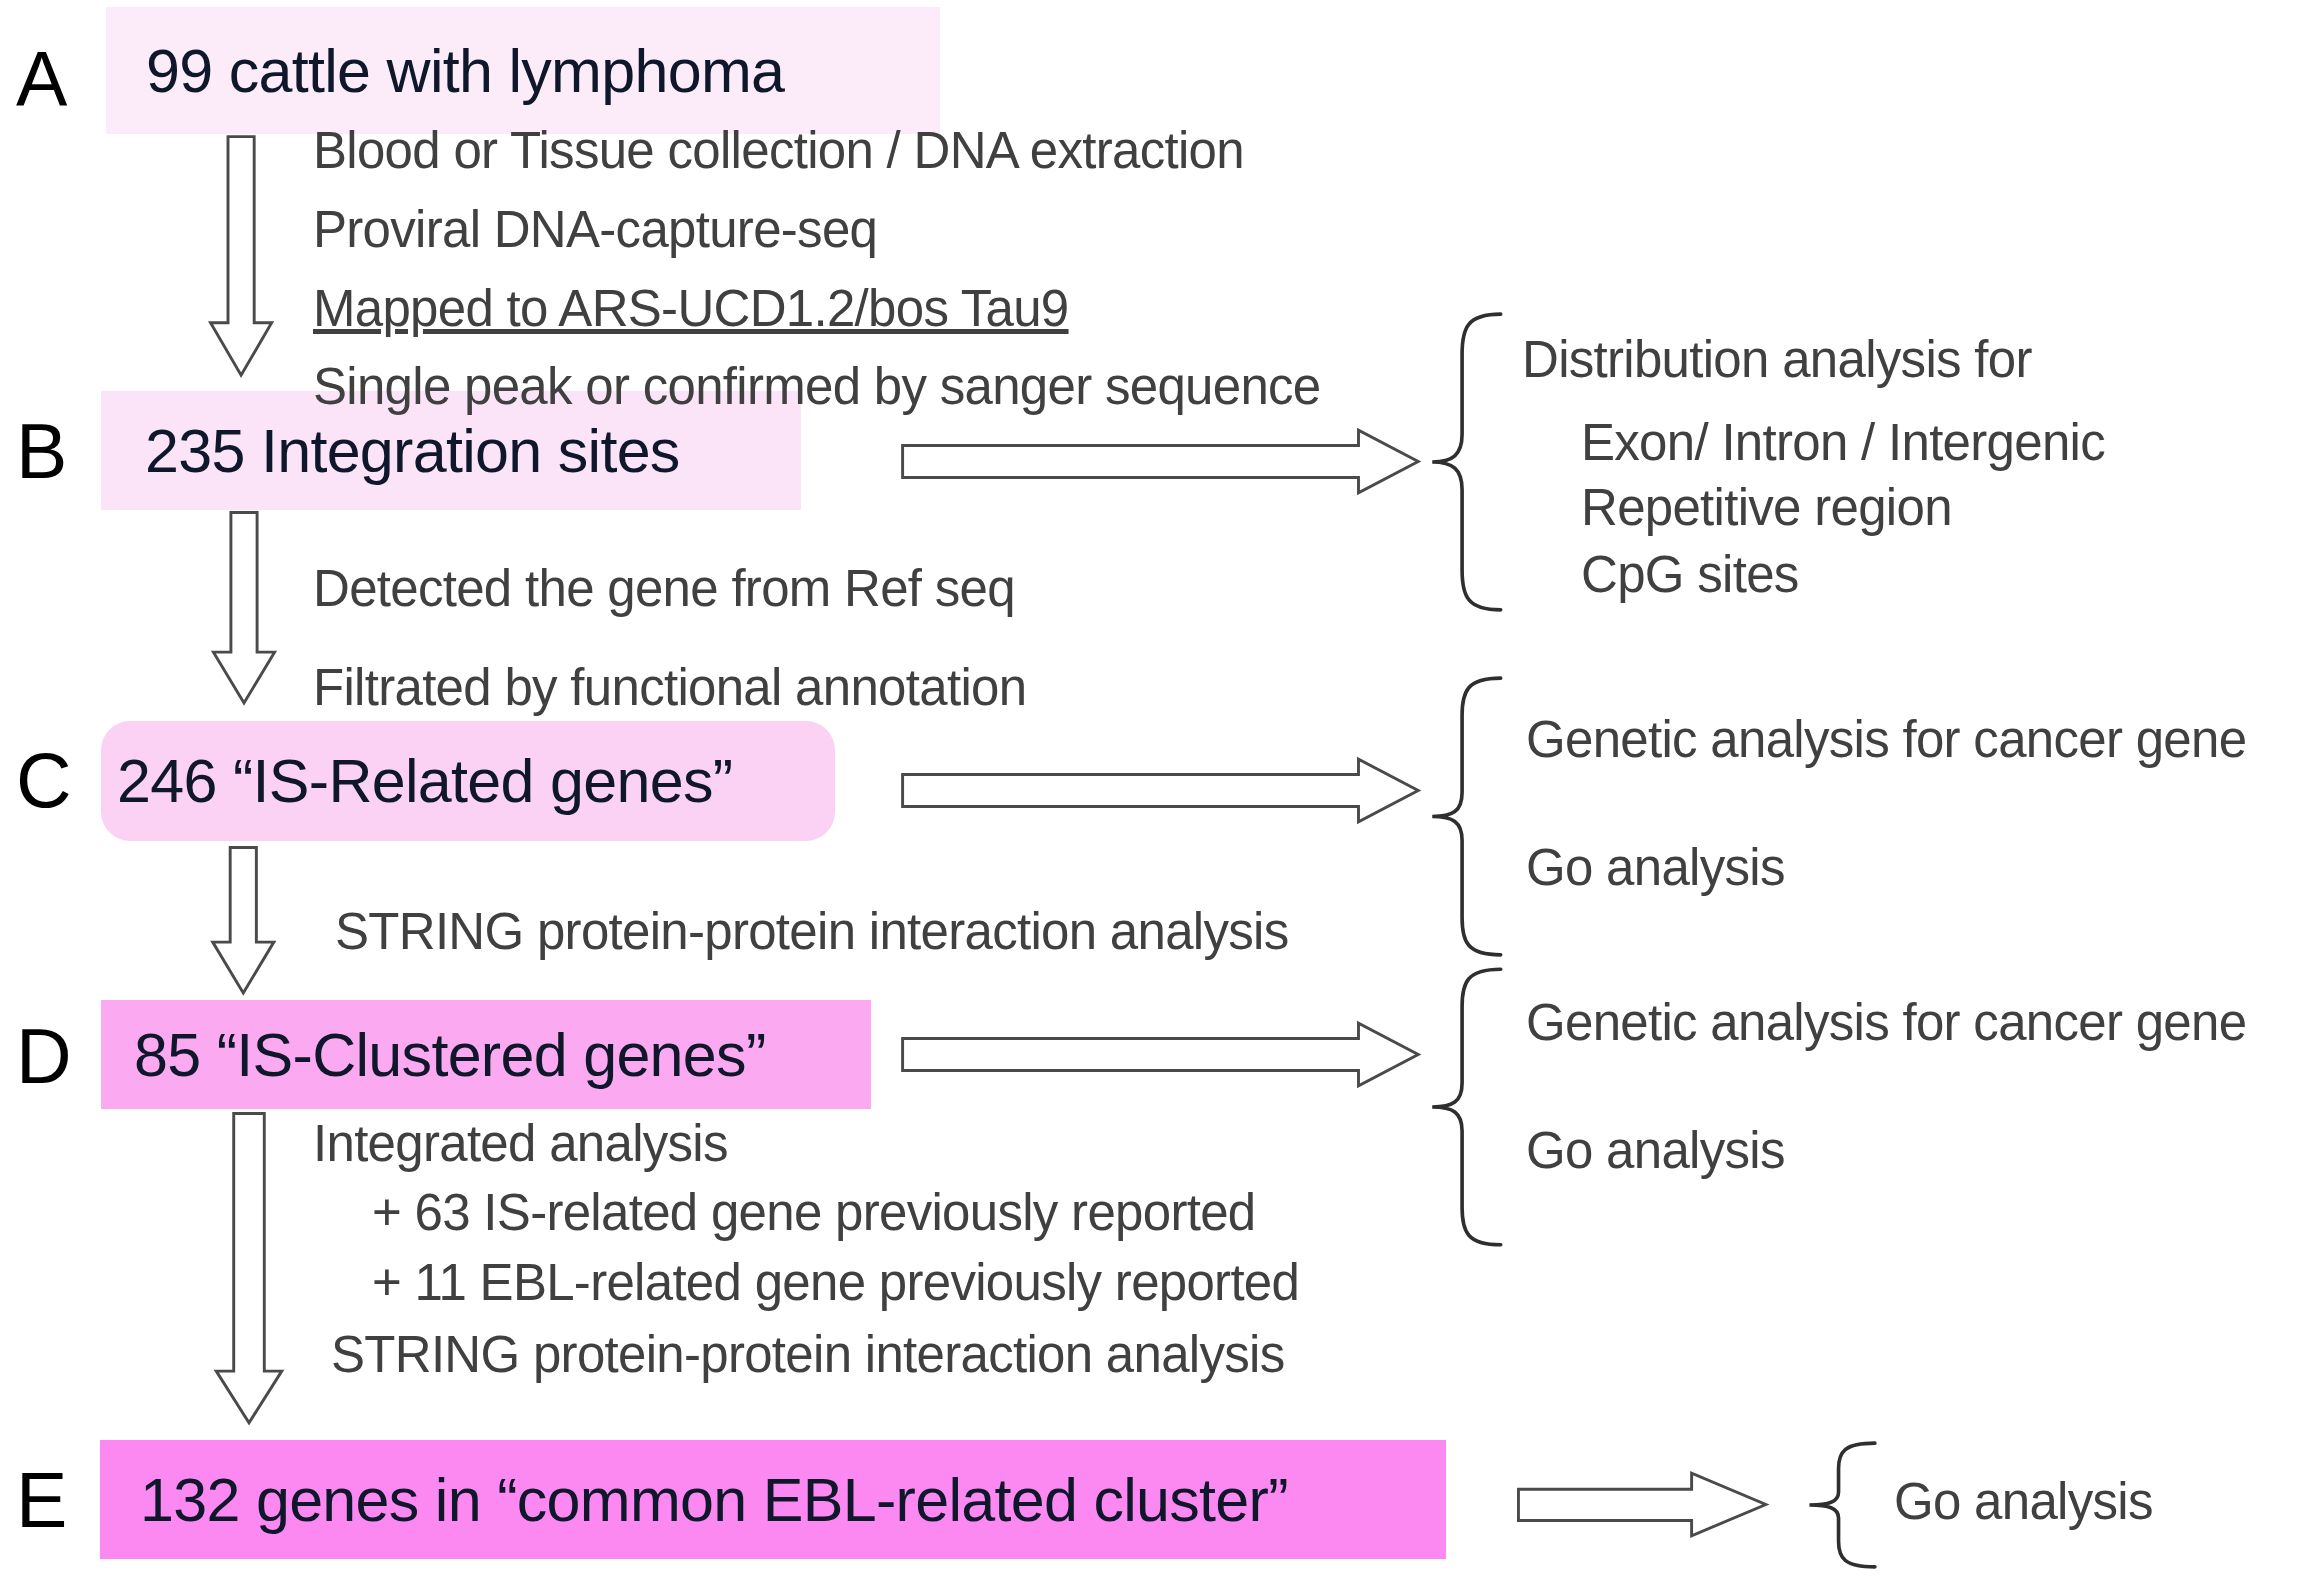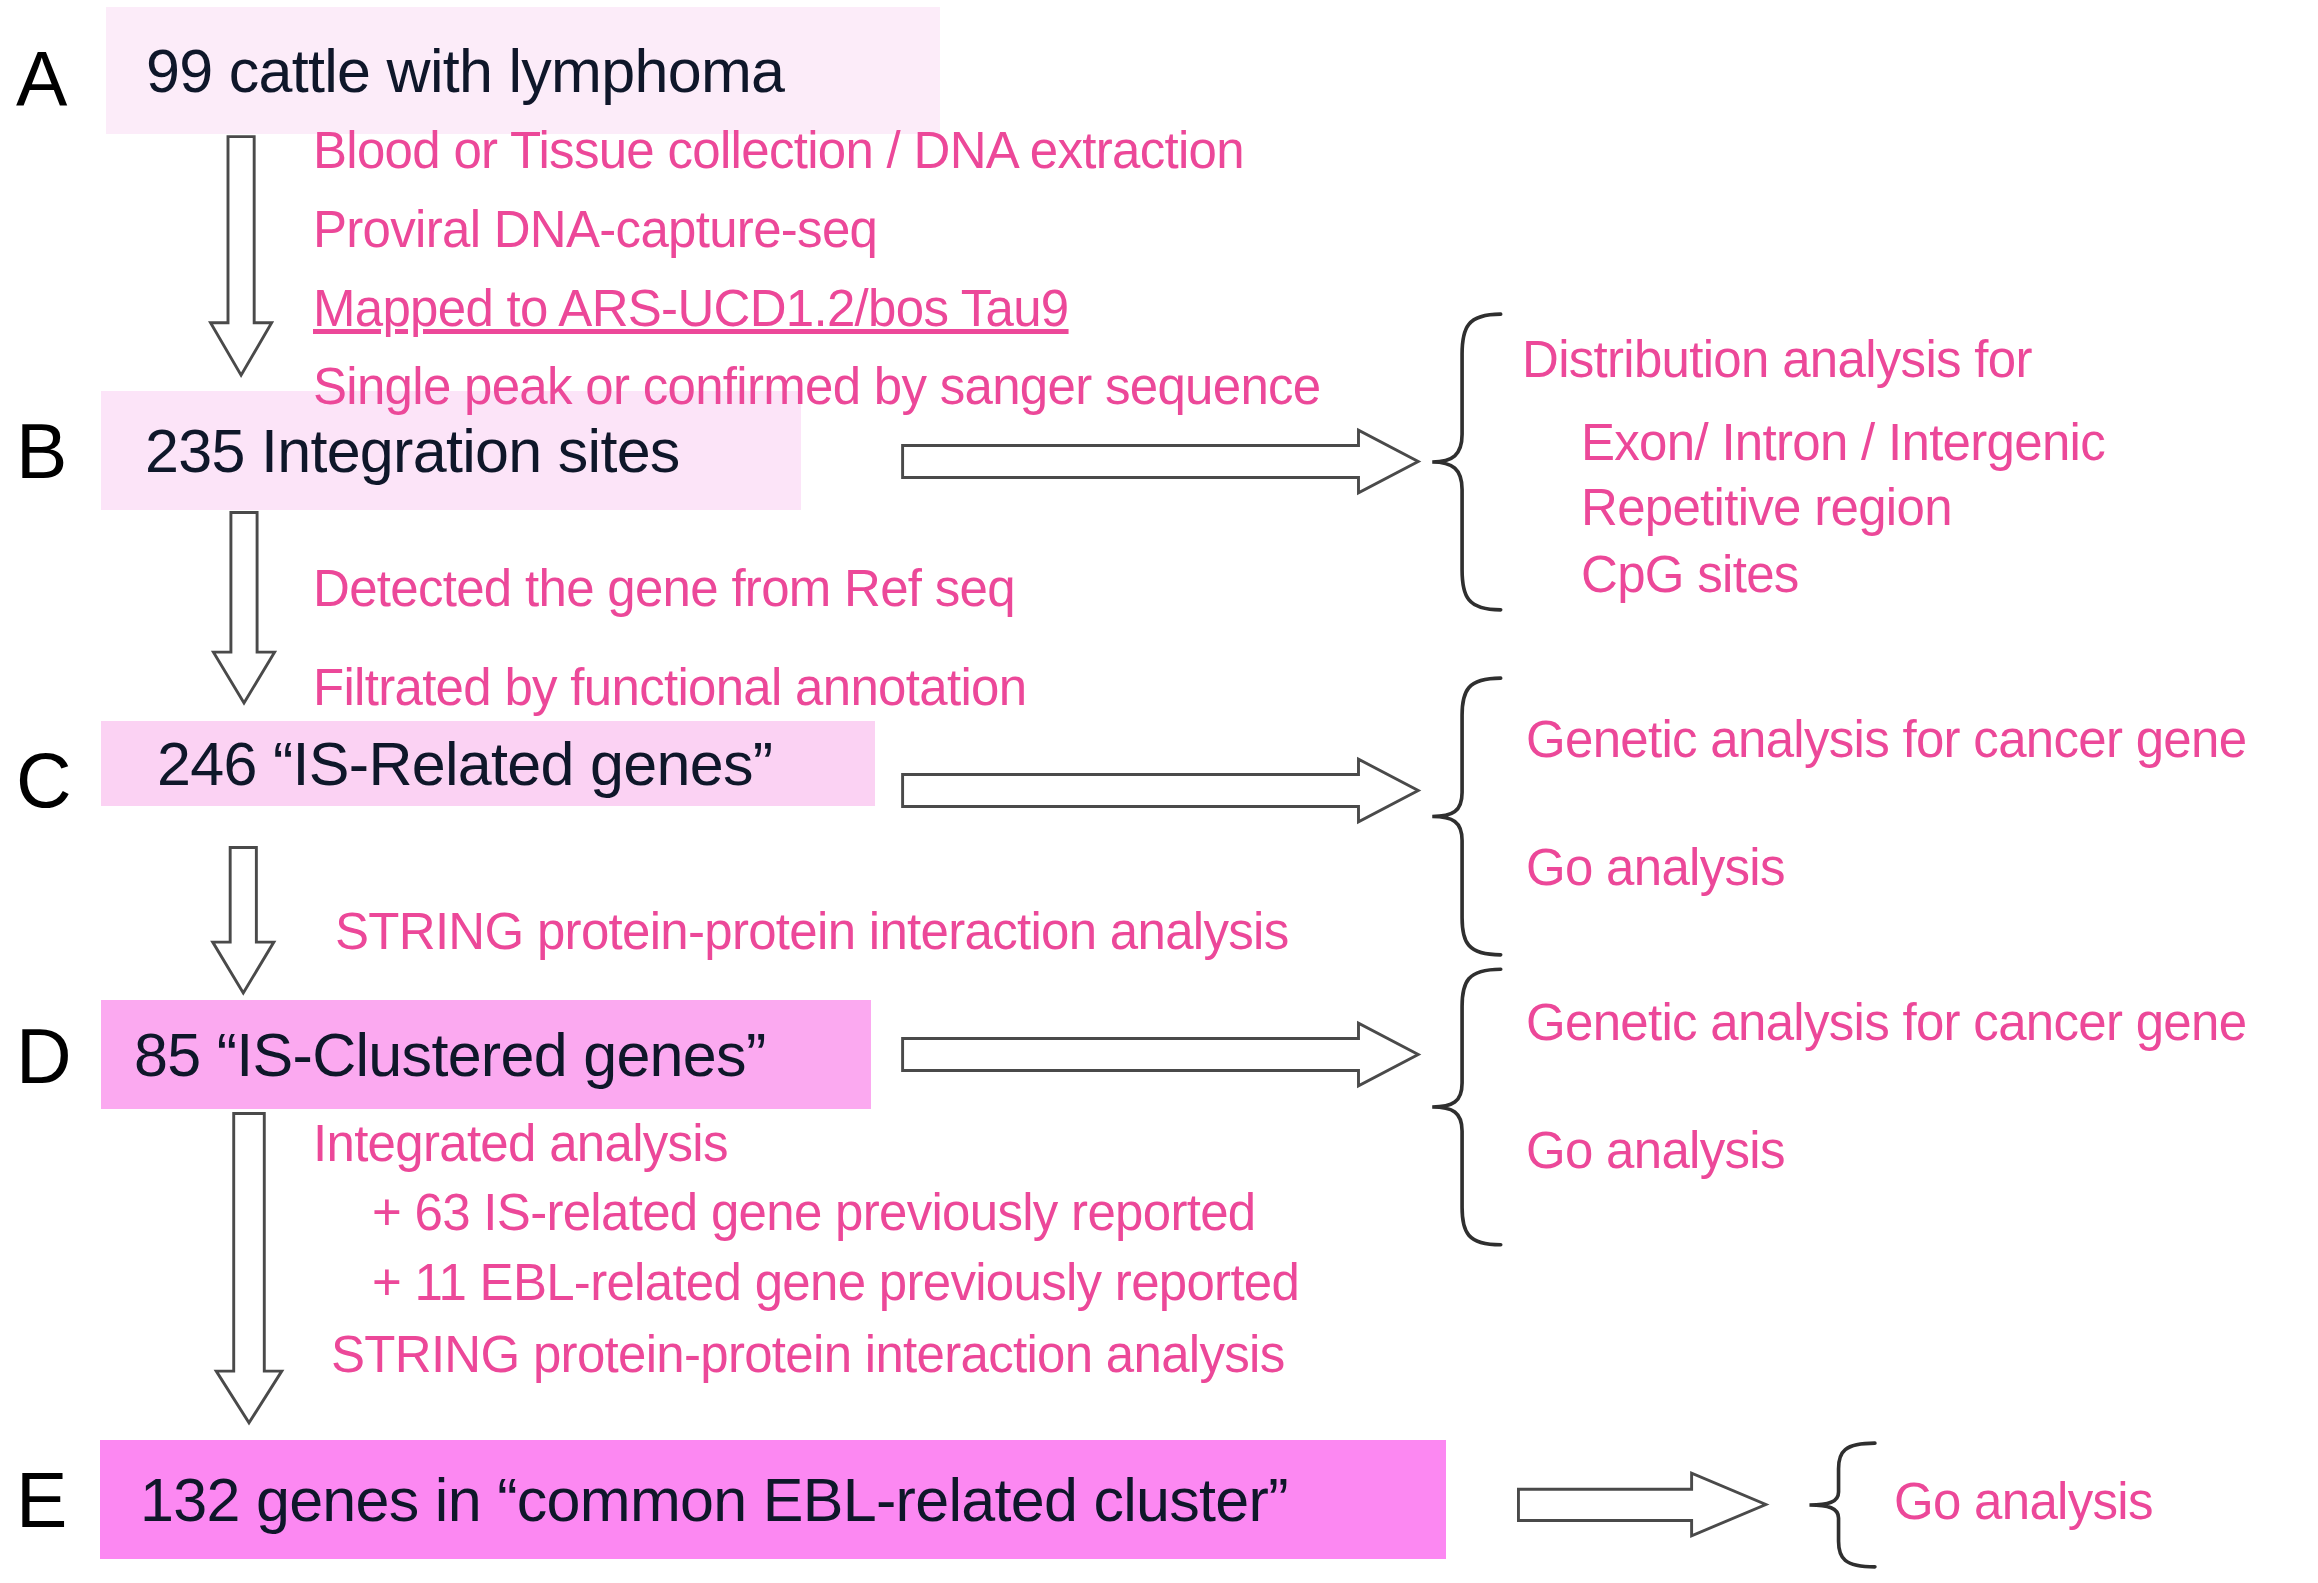--- a/index.html
+++ b/index.html
@@ -28,21 +28,21 @@
     letter-spacing: -0.7px;
     white-space: nowrap;
     color: #0f172a;
   }
   .note {
     position: absolute;
     font-size: 51px;
     line-height: 58px;
     letter-spacing: -0.7px;
     white-space: nowrap;
-    color: #ec4899;
+    color: #404040;
   }
   .arrow-svg, .brace-svg { position: absolute; overflow: visible; }
   .arrow-shape { fill: #ffffff; stroke: #4a4a4a; stroke-width: 4; stroke-linejoin: miter; }
   .brace-path { fill: none; stroke: #2f2f2f; stroke-width: 5; stroke-linecap: round; }
 </style>
 </head>
 <body>
 
 <div id="canvas">
 
@@ -51,21 +51,21 @@
   <div class="letter" style="top:737px">C</div>
   <div class="letter" style="top:1013px">D</div>
   <div class="letter" style="top:1457px">E</div>
 
   <div class="stage-box" style="left: 106px; top: 7.3px; width: 794px; height: 127px; padding-left: 40px; background: rgb(252, 236, 249);">
     <span>99 cattle with lymphoma</span>
   </div>
   <div class="stage-box" style="left: 101px; top: 391px; width: 656px; height: 119px; padding-left: 44px; background: rgb(252, 228, 248);">
     <span>235 Integration sites</span>
   </div>
-  <div class="stage-box" style="left: 101px; top: 721px; width: 718px; height: 85px; padding-left: 56px; background: rgb(251, 210, 243);">
+  <div class="stage-box" style="left: 101px; top: 721px; width: 718px; height: 120px; padding-left: 16px; background: rgb(251, 210, 243); border-radius: 29px;">
     <span>246 “IS-Related genes”</span>
   </div>
   <div class="stage-box" style="left: 101px; top: 1000px; width: 737px; height: 109px; padding-left: 33px; background: rgb(251, 169, 240);">
     <span>85 “IS-Clustered genes”</span>
   </div>
   <div class="stage-box" style="left: 100px; top: 1440px; width: 1306px; height: 119px; padding-left: 40px; background: rgb(252, 136, 242);">
     <span>132 genes in “common EBL-related cluster”</span>
   </div>
 
   <svg class="arrow-svg" style="left:204px; top:135px;" width="80" height="244" viewBox="0 0 110 335">

